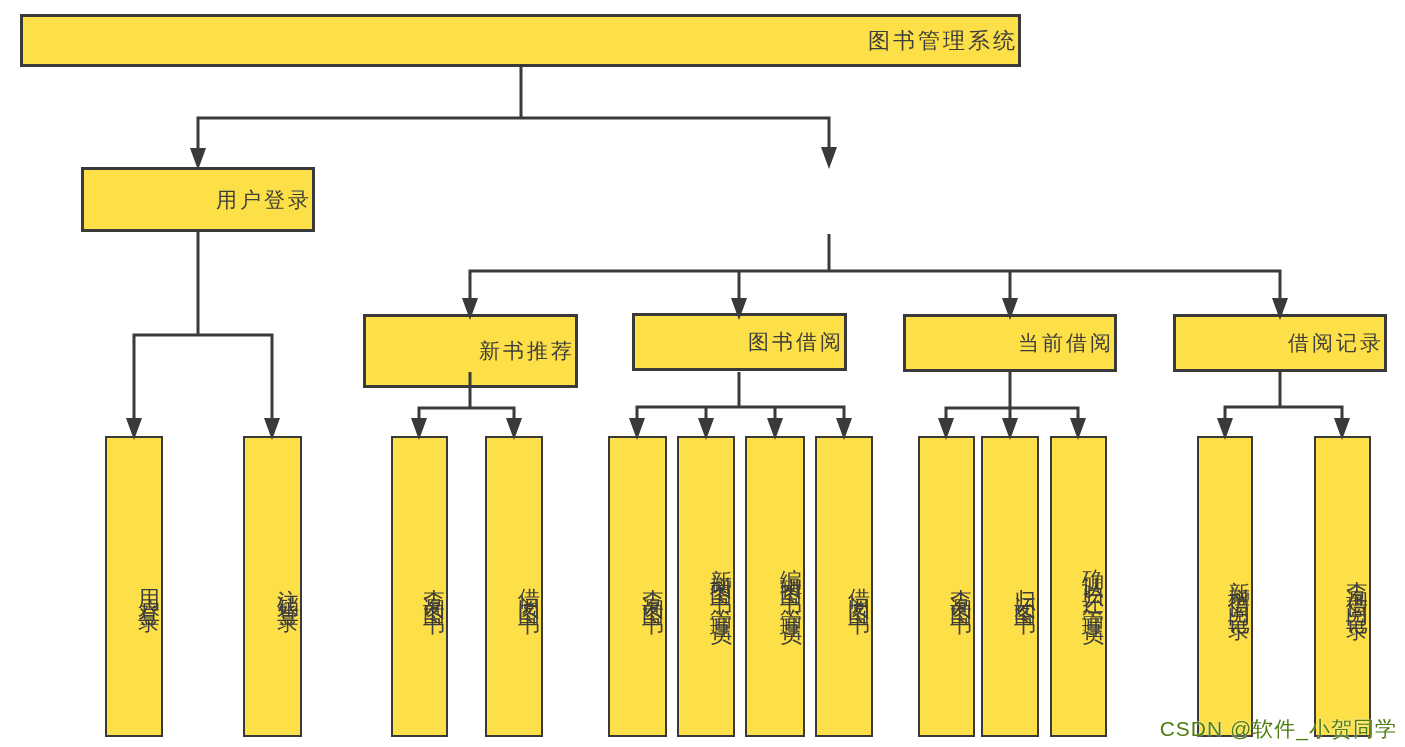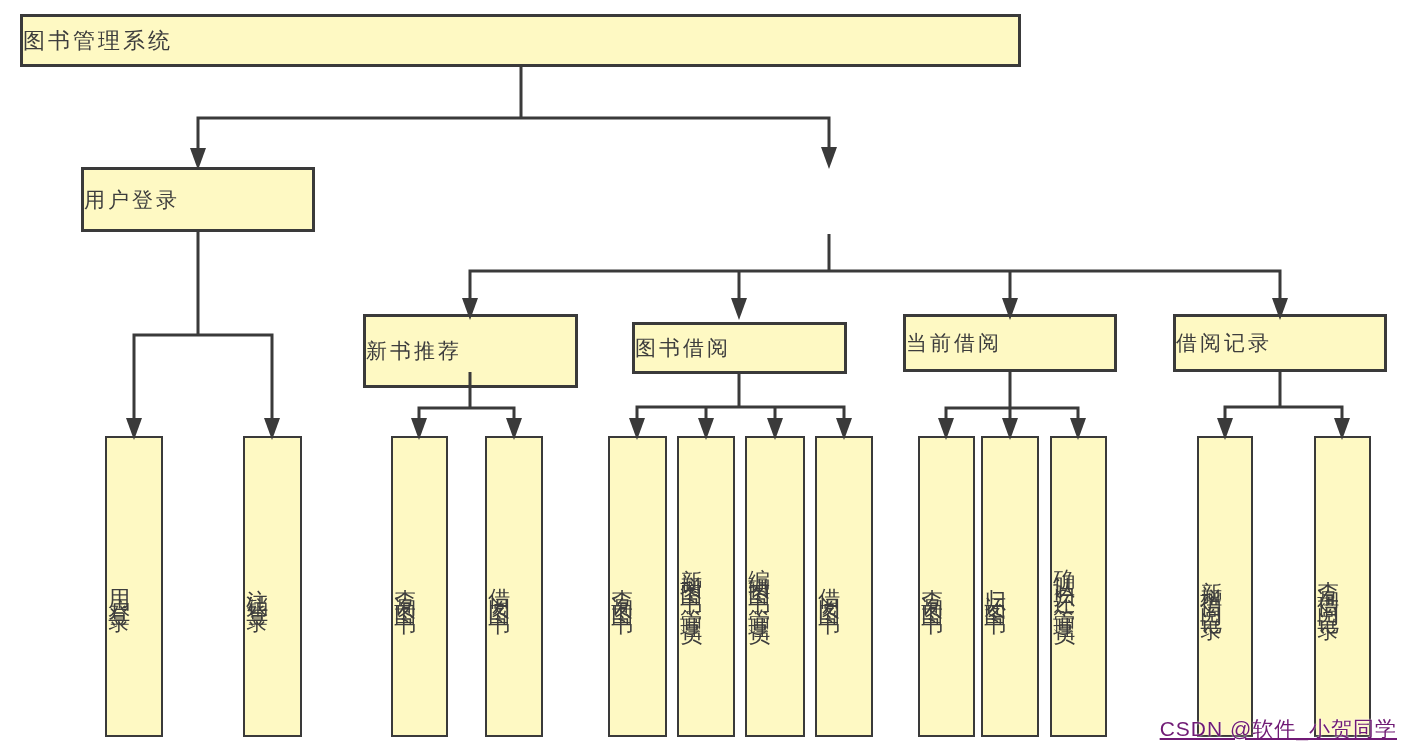--- a/index.html
+++ b/index.html
@@ -17,25 +17,25 @@
   }
   svg.edges {
     position: absolute;
     left: 0; top: 0;
     z-index: 2;
     pointer-events: none;
   }
   .node {
     position: absolute;
     box-sizing: border-box;
-    background: #fef9c3;
+    background: #fde047;
     border: 3px solid #3a3a3a;
     display: flex;
     align-items: center;
-    justify-content: flex-start;
+    justify-content: flex-end;
     color: #3d3d3d;
     z-index: 1;
   }
   .node .hlabel {
     font-size: 21px;
     letter-spacing: 3px;
     white-space: nowrap;
   }
   .node.root .hlabel {
     font-size: 22px;
@@ -50,25 +50,24 @@
     letter-spacing: 8px;
     line-height: 1.1;
     white-space: nowrap;
   }
   .watermark {
     position: absolute;
     right: 8px;
     bottom: 4px;
     z-index: 3;
     font-size: 21px;
-    color: #701a75;
+    color: #4d7c0f;
     letter-spacing: 1px;
     white-space: nowrap;
     text-shadow: 0 0 2px #ffffff;
-    text-decoration: underline;
   }
 </style>
 </head>
 <body>
 
 <div id="stage">
 
   <svg class="edges" width="1405" height="747" viewBox="0 0 1405 747">
     <g stroke="#3a3a3a" stroke-width="3" fill="none">
 
@@ -113,21 +112,21 @@
     <span class="hlabel">图书管理系统</span>
   </div>
 
   <div class="node" style="left:81px; top:167px; width:234px; height:65px">
     <span class="hlabel">用户登录</span>
   </div>
 
   <div class="node" style="left:363px; top:314px; width:215px; height:74px">
     <span class="hlabel">新书推荐</span>
   </div>
-  <div class="node" style="left:632px; top:322px; width:215px; height:52px">
+  <div class="node" style="left:632px; top:313px; width:215px; height:58px">
     <span class="hlabel">图书借阅</span>
   </div>
   <div class="node" style="left:903px; top:314px; width:214px; height:58px">
     <span class="hlabel">当前借阅</span>
   </div>
   <div class="node" style="left:1173px; top:314px; width:214px; height:58px">
     <span class="hlabel">借阅记录</span>
   </div>
 
   <div class="node leaf" style="left:105px; top:436px; width:58px; height:301px">

